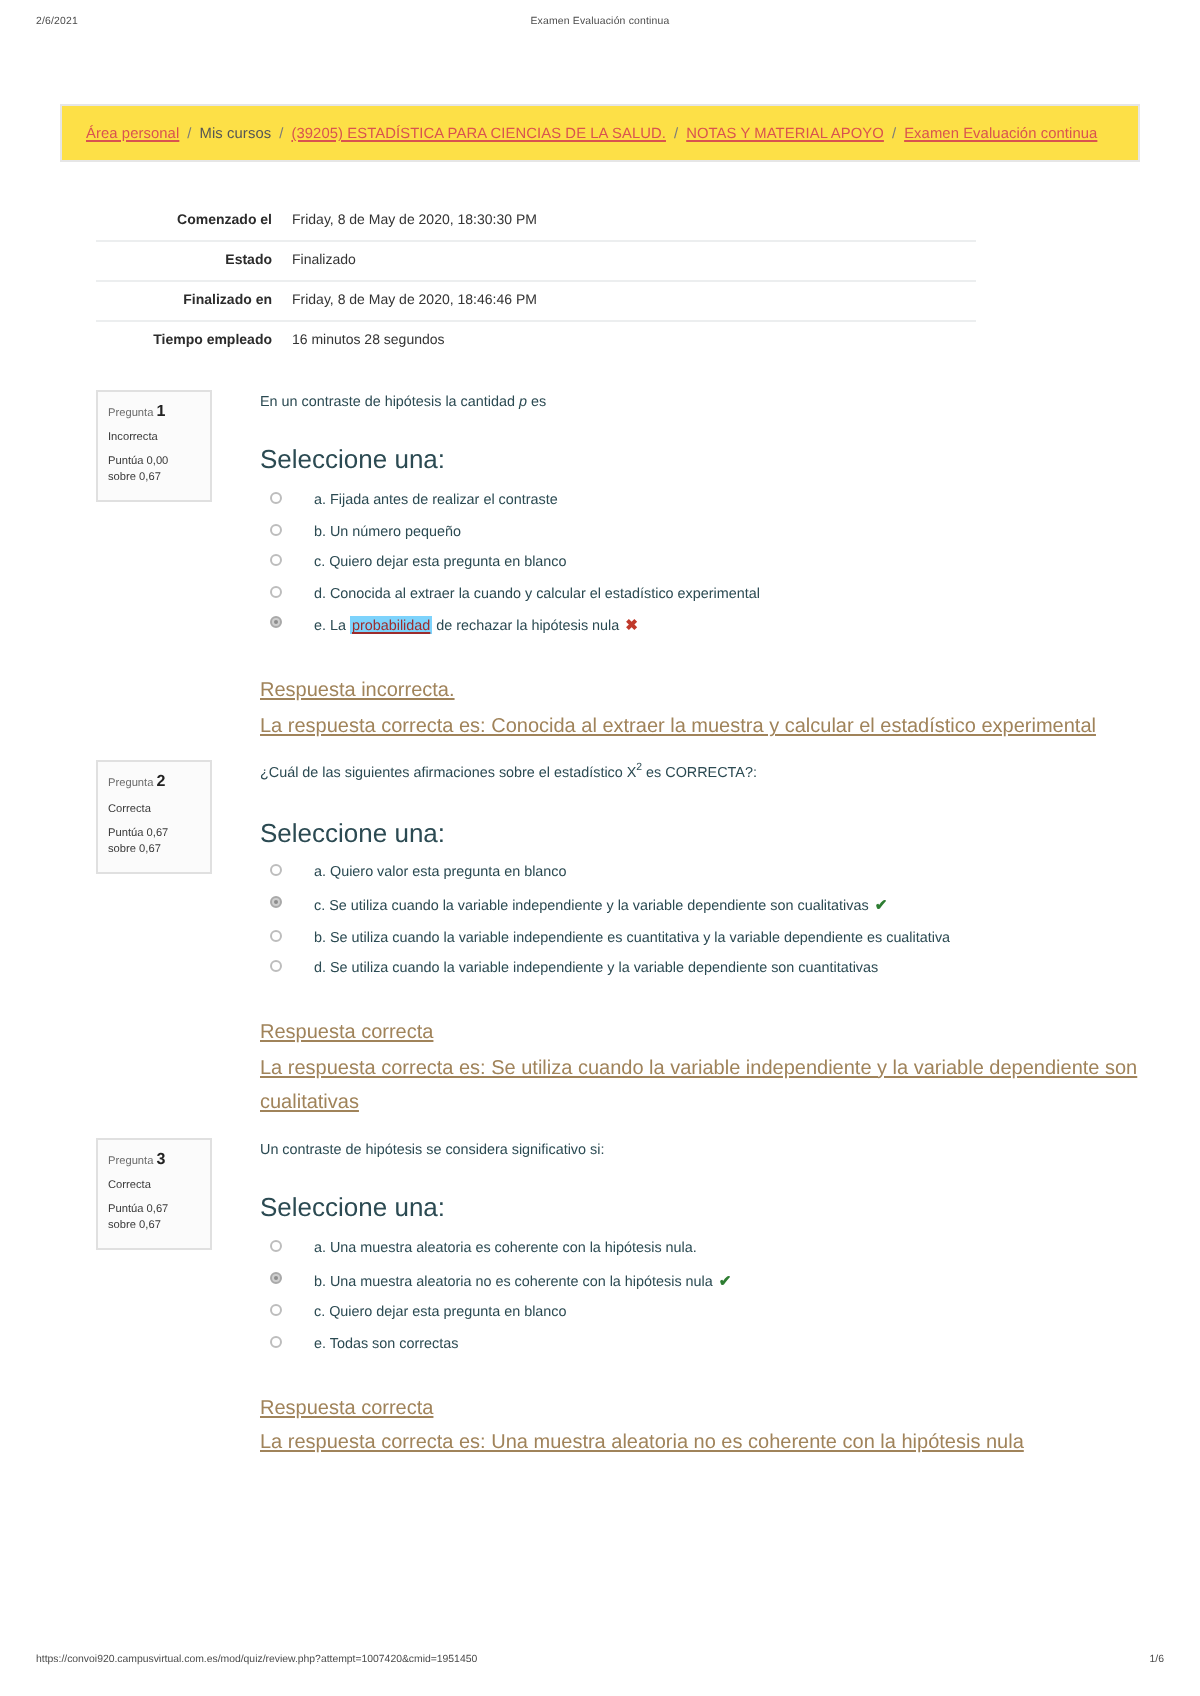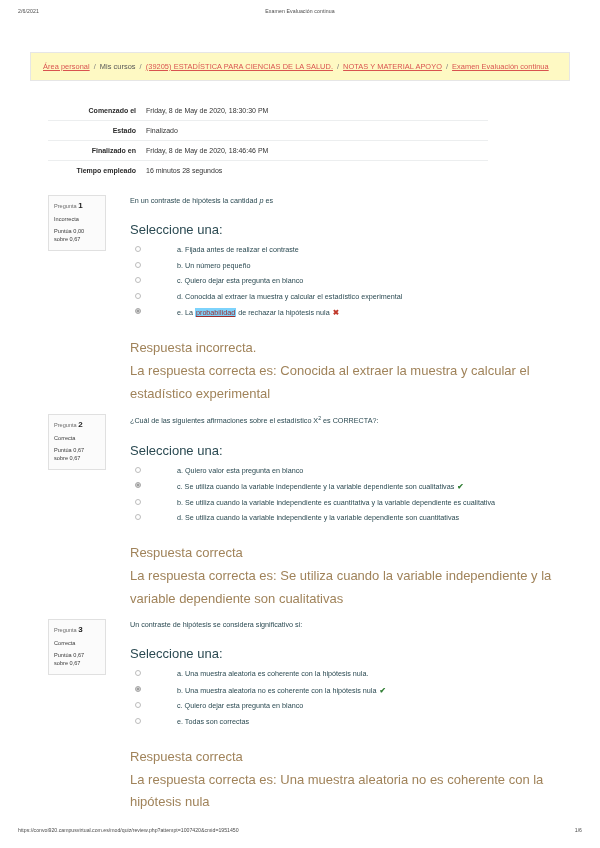--- a/index.html
+++ b/index.html
@@ -41,21 +41,21 @@
   .page {
     position: absolute;
     top: 52px;
     left: 30px;
     width: 540px;
   }
 
   
   .breadcrumb-bar {
     border: 1px solid #e6e6e6;
-    background: #fef9c3;
+    background: #fde047;
     padding: 9px 10px 9px 12px;
     margin-bottom: 20px;
   }
   .breadcrumb {
     font-size: 7.4px;
     color: #6a6a6a;
     white-space: nowrap;
     letter-spacing: .05px;
   }
   .breadcrumb a {
@@ -152,36 +152,37 @@
     margin: 1px 16px 0 5px;
     position: relative;
   }
   .radio.checked { background: #cfcfcf; border-color:#a9a9a9; }
   .radio.checked::after {
     content:"";
     position:absolute; left:1px; top:1px;
     width:2px; height:2px; border-radius:50%;
     background:#8d8d8d;
   }
-  .ans-text { flex: 1 1 auto; margin-left: 20px; }
+  .ans-text { flex: 1 1 auto; }
   .ans-text .hl {
     background: #7dd3fc;
     color: #9d2c2c;
     text-decoration: underline;
     padding: 0 1px;
   }
   .mark { margin-left: 3px; font-size: 7.6px; font-weight:bold; }
   .mark.wrong { color:#c0392b; }
   .mark.right { color:#2e7d32; }
 
   .feedback { margin-top: 16px; }
   .fb-line {
-    font-size: 13px;
+    font-size: 10px;
     color: #a0835a;
     line-height: 1.75;
+    text-decoration: underline;
   }
 </style>
 </head>
 <body>
 
 <div class="print-header">
   <span class="ph-date">2/6/2021</span>
   <span class="ph-title">Examen Evaluación continua</span>
 </div>
 
@@ -230,21 +231,21 @@
             <li class="answer">
               <span class="radio"></span>
               <span class="ans-text">b. Un número pequeño</span>
             </li>
             <li class="answer">
               <span class="radio"></span>
               <span class="ans-text">c. Quiero dejar esta pregunta en blanco</span>
             </li>
             <li class="answer">
               <span class="radio"></span>
-              <span class="ans-text">d. Conocida al extraer la muestra y calcular el estadístico experimental</span>
+              <span class="ans-text">d. Conocida al extraer la cuando y calcular el estadístico experimental</span>
             </li>
             <li class="answer">
               <span class="radio checked"></span>
               <span class="ans-text">e. La <span class="hl">probabilidad</span> de rechazar la hipótesis nula<span class="mark wrong">✖</span></span>
             </li>
           </ul>
           <div class="feedback">
             <div class="fb-line">Respuesta incorrecta.</div>
             <div class="fb-line">La respuesta correcta es: Conocida al extraer la muestra y calcular el estadístico experimental</div>
           </div>

